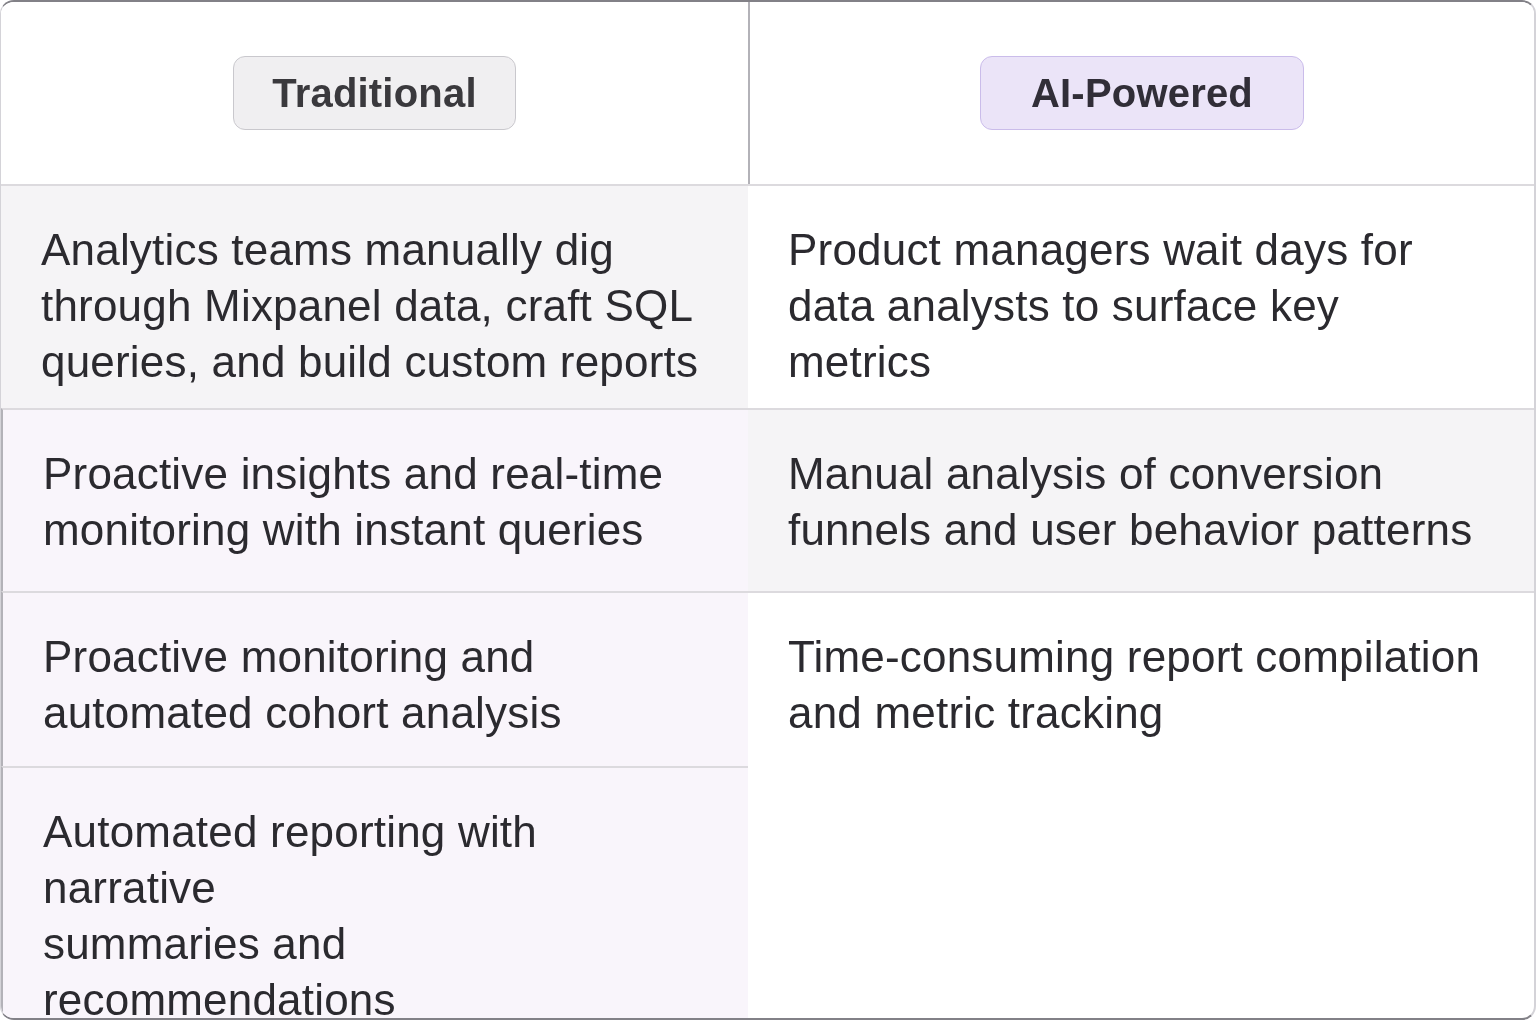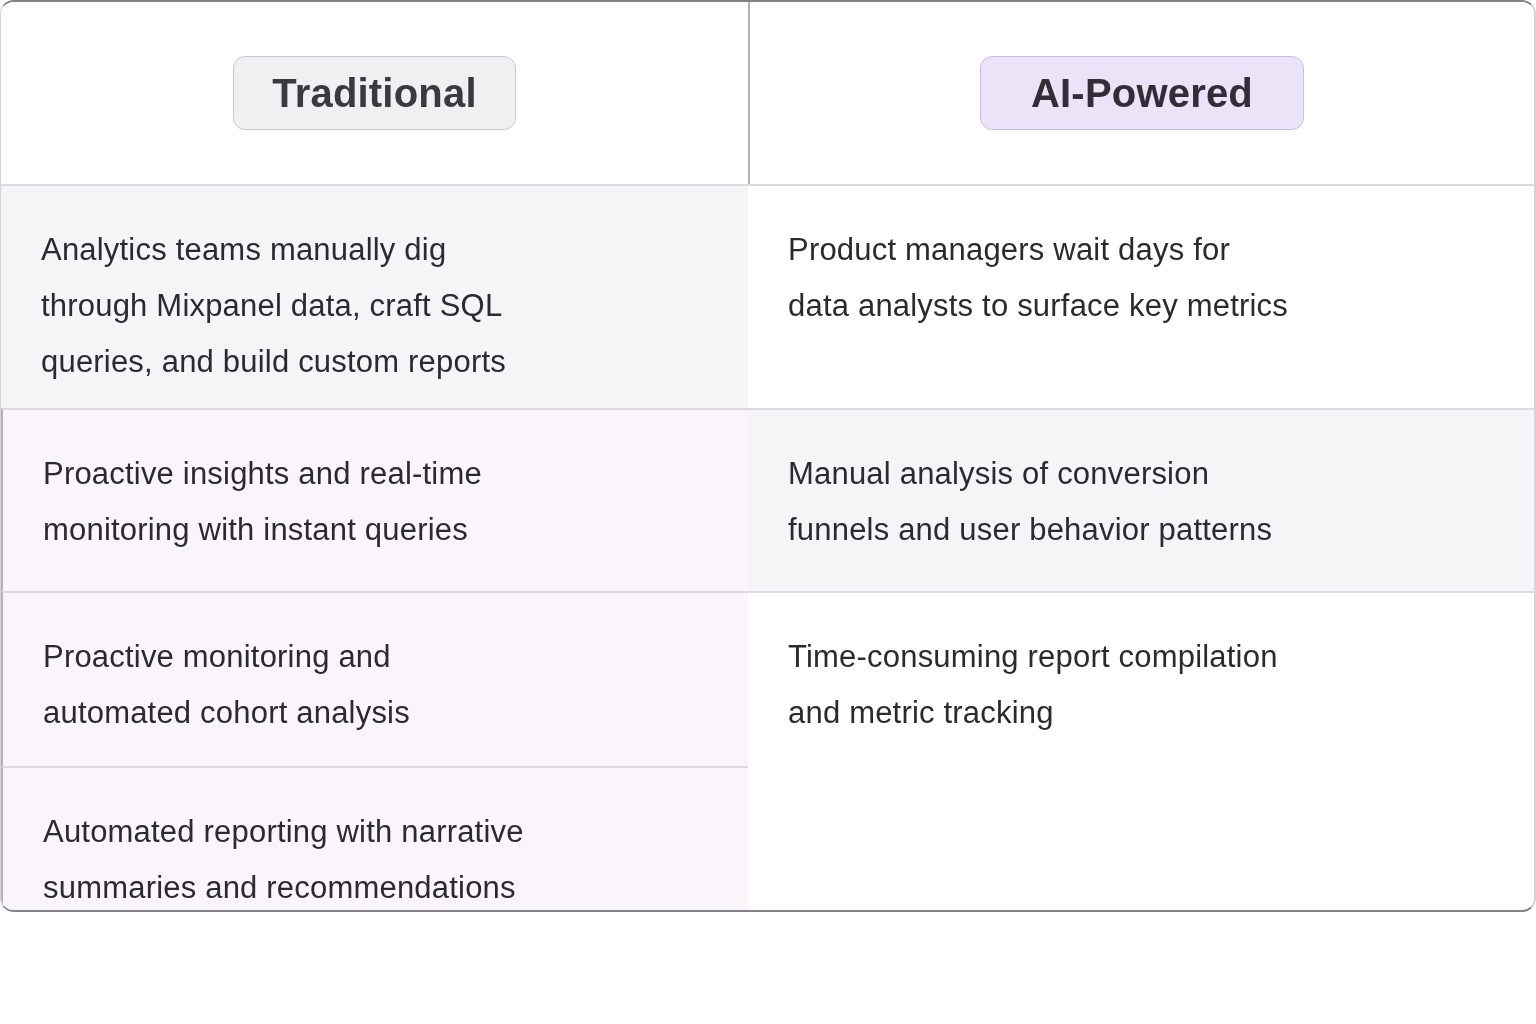--- a/index.html
+++ b/index.html
@@ -12,21 +12,21 @@
     --grid-line:#dcdade;
     --column-divider:#b3b2b8;
     --outer-border:#828187;
     --outer-border-side:#d4d3d8;
     --text:#2b2a2f;
   }
   *{box-sizing:border-box;margin:0;padding:0;}
   html,body{width:1536px;height:1024px;background:#ffffff;}
   body{font-family:"Liberation Sans",sans-serif;color:var(--text);}
   .comparison-card{
-    width:1536px;height:912px;
+    width:1536px;height:1020px;
     border-top:2px solid var(--outer-border);
     border-bottom:2px solid var(--outer-border);
     border-left:1px solid var(--outer-border-side);
     border-right:2px solid var(--outer-border-side);
     border-radius:14px;
     overflow:hidden;
     display:grid;
     grid-template-columns:747px 1fr;
     grid-template-rows:182px 224px 183px 175px 1fr;
     background:#ffffff;
@@ -35,21 +35,21 @@
   .col-right{border-left:2px solid var(--column-divider);background:var(--right-column-bg);}
   .header-cell{
     display:flex;align-items:center;justify-content:center;
     background:#ffffff;padding:0;
   }
   .header-cell.col-right{background:#ffffff;}
   .body-cell{border-top:2px solid var(--grid-line);}
   .left-alt{background:var(--left-row-alt-bg);}
   .left-plain{background:#ffffff;}
   .cell-text{
-    font-size:31px;
+    font-size:44px;
     line-height:56px;
     white-space:pre-line;
     letter-spacing:0.2px;
   }
   .badge{
     display:inline-block;
     font-size:40px;
     font-weight:700;
     line-height:1;
     padding:16px 38px;

